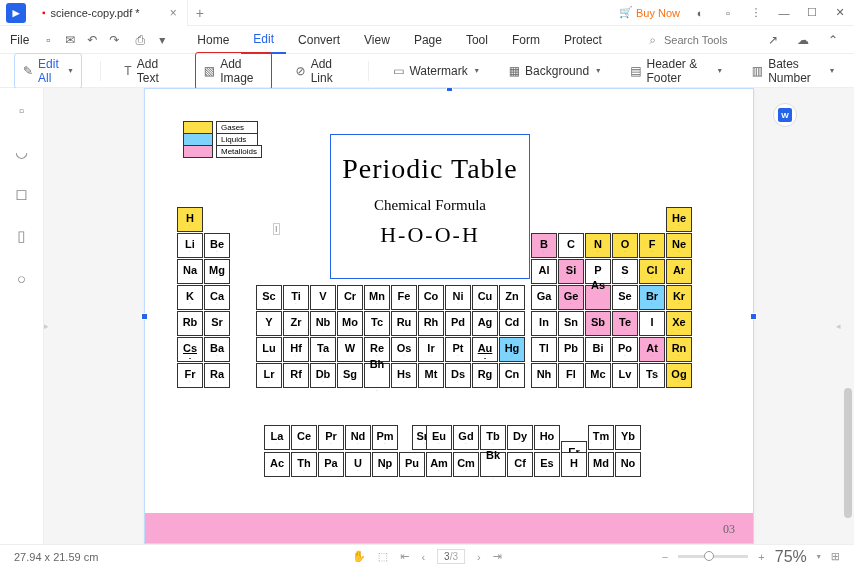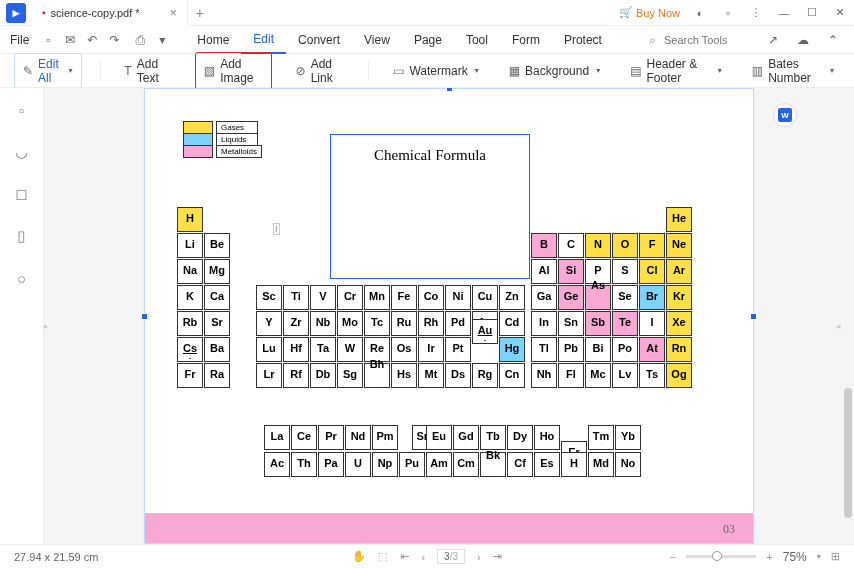--- a/index.html
+++ b/index.html
@@ -185,21 +185,23 @@
             <div class="legend-sw" style="background:#7dd3fc"></div>
             <div class="legend-box">Liquids</div>
           </div>
           <div class="legend-row">
             <div class="legend-sw" style="background:#f9a8d4"></div>
             <div class="legend-box">Metalloids</div>
           </div>
         </div>
 
       <div class="title-box">
+        <div class="title-main">Periodic Table</div>
         <div class="title-sub">Chemical Formula</div>
+        <div class="title-formula">H-O-O-H</div>
       </div>
 
       <div class="cursor-mark">I</div>
 
       <div class="ptable" id="ptable">
           <div class="pcell gas" style="left: 0px; top: 0px;">
             <span>H</span>
             <span class="sub">·</span>
           </div>
           <div class="pcell gas" style="left: 489px; top: 0px;">
@@ -447,21 +449,21 @@
             <span class="sub">·</span>
           </div>
           <div class="pcell " style="left: 241px; top: 130px;">
             <span>Ir</span>
             <span class="sub">·</span>
           </div>
           <div class="pcell " style="left: 268px; top: 130px;">
             <span>Pt</span>
             <span class="sub">·</span>
           </div>
-          <div class="pcell " style="left: 295px; top: 112px; text-decoration: underline;">
+          <div class="pcell " style="left: 295px; top: 130px; text-decoration: underline;">
             <span>Au</span>
             <span class="sub">·</span>
           </div>
           <div class="pcell liq" style="left: 322px; top: 130px;">
             <span>Hg</span>
             <span class="sub">·</span>
           </div>
           <div class="pcell " style="left: 354px; top: 130px;">
             <span>Tl</span>
             <span class="sub">·</span>
@@ -698,17 +700,17 @@
     </span>
     <span class="nav-btn">›</span>
     <span class="nav-btn">⇥</span>
   </div>
   <div class="right">
     <span class="nav-btn">−</span>
     <div class="zoom-slider">
         <div class="zoom-thumb"></div>
       </div>
     <span class="nav-btn">+</span>
-    <span style="font-size:12px">75%</span>
+    <span style="font-size:16px">75%</span>
     <span class="nav-btn" style="font-size:8px">▾</span>
     <span class="nav-btn">⊞</span>
   </div>
 </div>
 
 </body></html>

